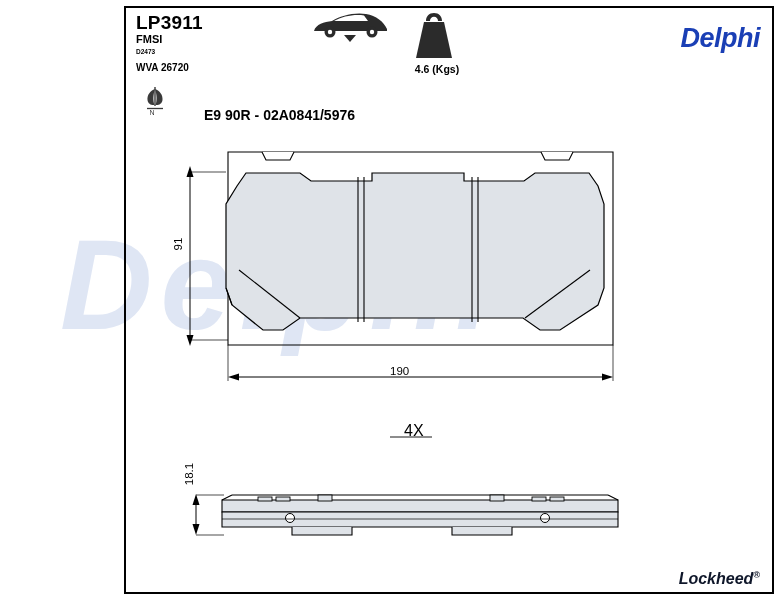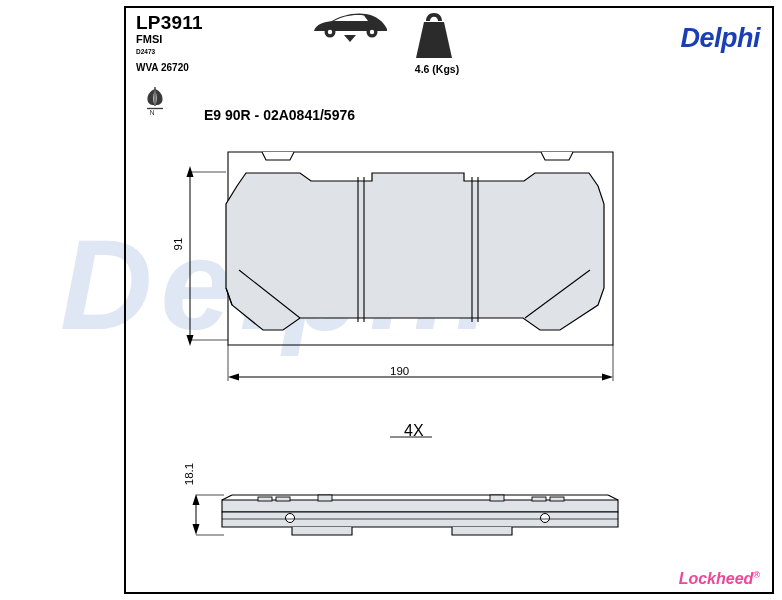--- a/index.html
+++ b/index.html
@@ -113,21 +113,21 @@
     color: #1a3fb5;
     letter-spacing: -0.5px;
   }
   .lockheed {
     position: absolute;
     right: 22px;
     bottom: 12px;
     font-size: 16px;
     font-weight: bold;
     font-style: italic;
-    color: #ec4899;
+    color: #0f172a;
   }
   .lockheed sup {
     font-size: 9px;
     vertical-align: super;
   }
 
   
   .watermark {
     position: absolute;
     left: 60px;

